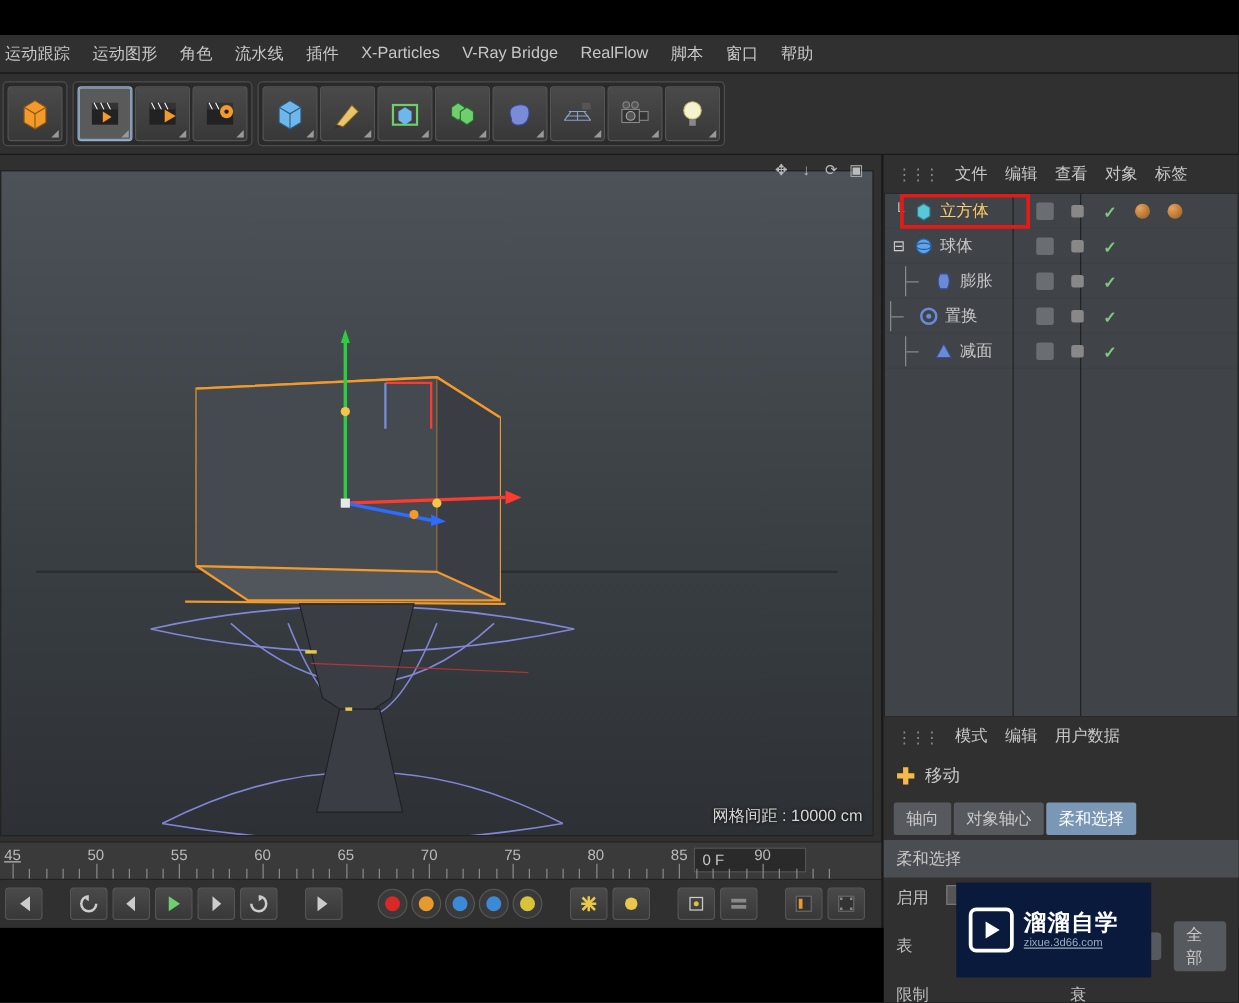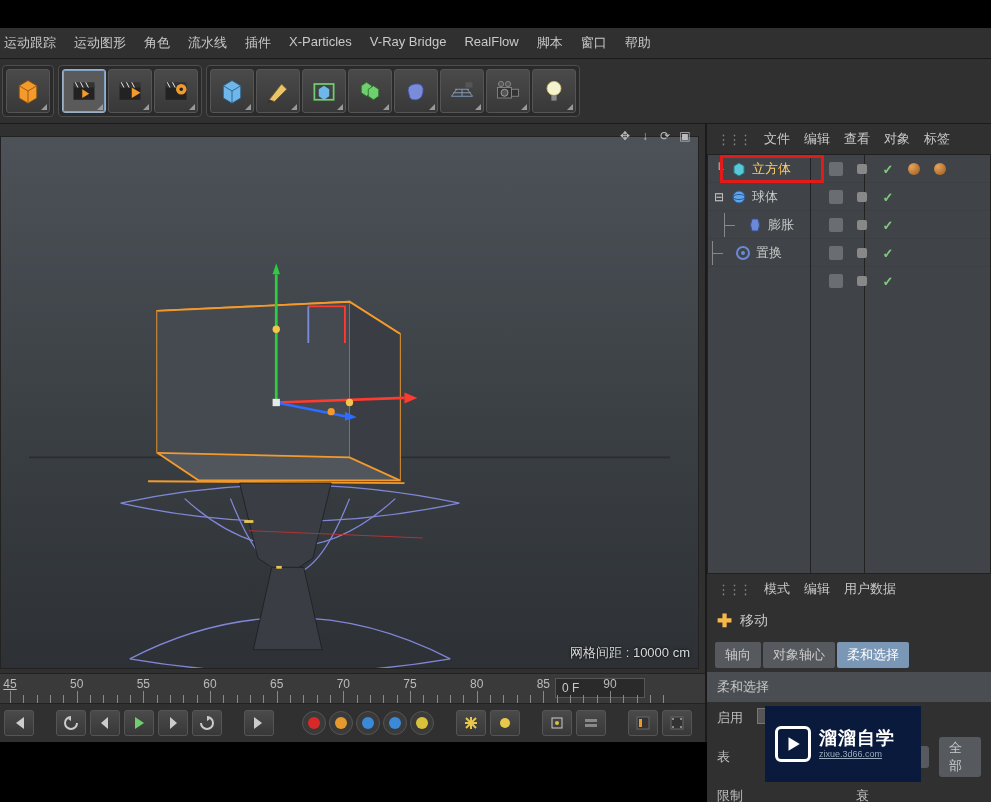--- a/index.html
+++ b/index.html
@@ -643,20 +643,29 @@
       <div class="tree-row" style="padding-left:4px">
         <span class="tree-indent"></span>
         <span class="obj-icon">
             <svg width="16" height="16" viewBox="0 0 16 16">
               <circle cx="8" cy="8" r="6" fill="none" stroke="#6a8ad8" stroke-width="2"></circle>
               <circle cx="8" cy="8" r="2" fill="#6a8ad8"></circle>
             </svg>
           </span>
         <span class="obj-label">置换</span>
       </div>
+      <div class="tree-row" style="padding-left:16px">
+        <span class="tree-indent"></span>
+        <span class="obj-icon">
+            <svg width="16" height="16" viewBox="0 0 16 16">
+              <polygon points="8,2 14,13 2,13" fill="#6a8ad8" stroke="#3a4a8a"></polygon>
+            </svg>
+          </span>
+        <span class="obj-label">减面</span>
+      </div>
 
       <div class="tree-divider" style="left:102px"></div>
       <div class="tree-divider" style="left:156px"></div>
 
       <div class="tag-col">
         <div class="tag-row">
           <span class="tag-cell">
               <span class="tag-gray"></span>
             </span>
           <span class="tag-cell">

